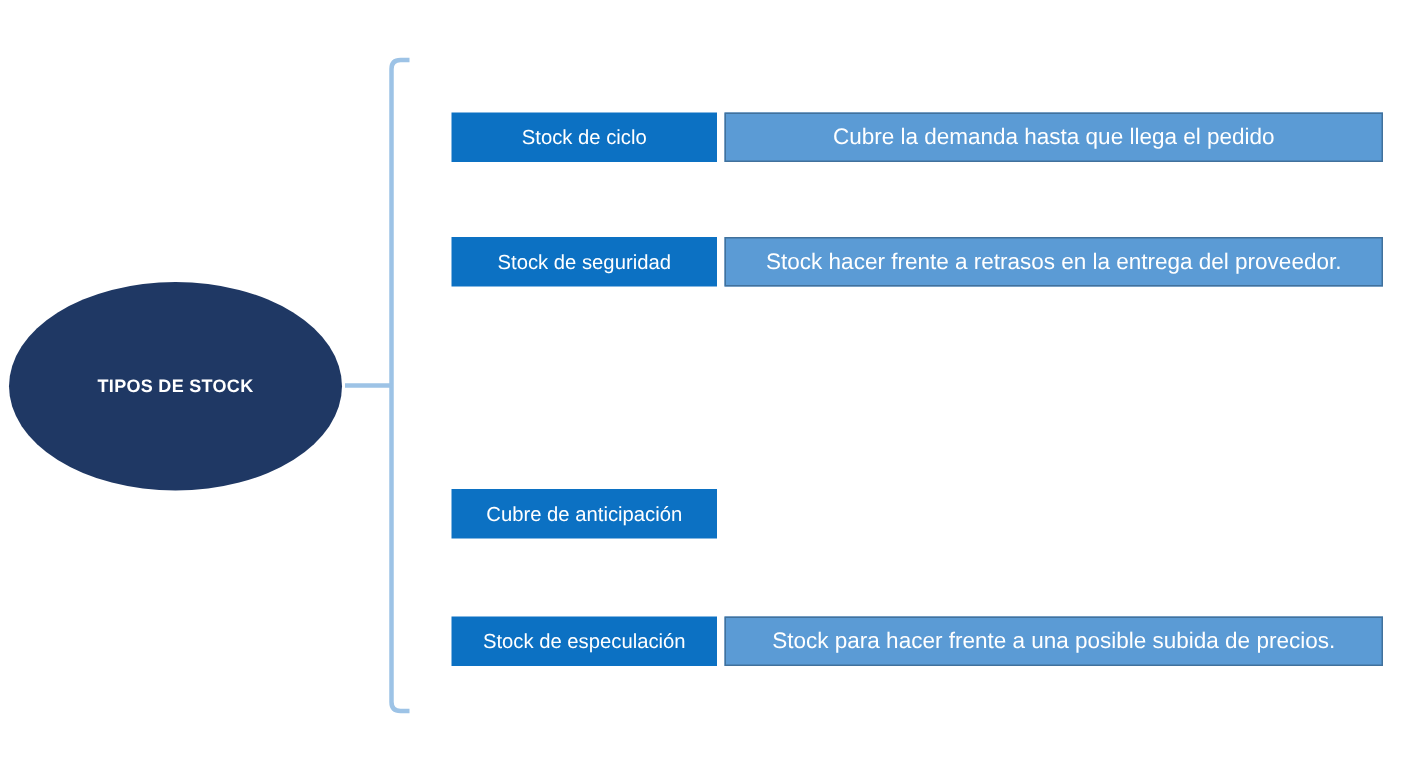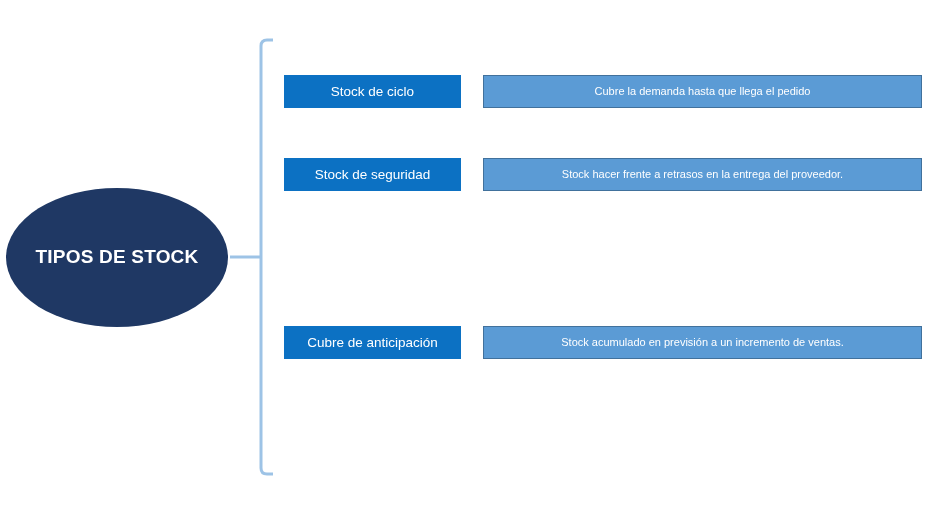--- a/index.html
+++ b/index.html
@@ -26,21 +26,21 @@
     width: 222px;
     height: 139px;
     border-radius: 50%;
     background: #1F3864;
     display: flex;
     align-items: center;
     justify-content: center;
   }
   .root-ellipse-label {
     color: #ffffff;
-    font-size: 19px;
+    font-size: 12px;
     font-weight: bold;
     letter-spacing: 0.2px;
     text-align: center;
     line-height: 1.2;
   }
 
   
   .bracket-svg {
     position: absolute;
     left: 225px;
@@ -58,21 +58,21 @@
     width: 640px;
   }
   .row-r1 { top: 75px; }
   .row-r2 { top: 158px; }
   .row-r3 { top: 241px; }
   .row-r4 { top: 326px; }
   .row-r5 { top: 411px; }
 
   .title-box {
     position: absolute;
-    left: 1px;
+    left: 18px;
     top: 0;
     width: 177px;
     height: 33px;
     background: #0C71C3;
     display: flex;
     align-items: center;
     justify-content: center;
     box-sizing: border-box;
   }
   .title-box-label {
@@ -91,21 +91,21 @@
     height: 33px;
     background: #5B9BD5;
     border: 1px solid #41719C;
     display: flex;
     align-items: center;
     justify-content: center;
     box-sizing: border-box;
   }
   .desc-box-label {
     color: #ffffff;
-    font-size: 11px;
+    font-size: 15px;
     line-height: 1;
     text-align: right;
     white-space: nowrap;
   }
 </style>
 </head>
 <body>
 
 <div id="diagram">
 
@@ -134,19 +134,24 @@
     <div class="desc-box">
       <span class="desc-box-label">Stock hacer frente a retrasos en la entrega del proveedor.</span>
     </div>
   </div>
 
 
   <div class="row row-r4">
     <div class="title-box">
       <span class="title-box-label">Cubre de anticipación</span>
     </div>
+  </div>
+
+  <div class="row row-r5">
+    <div class="title-box">
+      <span class="title-box-label">Stock de especulación</span>
+    </div>
     <div class="desc-box">
-      <span class="desc-box-label">Stock acumulado en previsión a un incremento de ventas.</span>
+      <span class="desc-box-label">Stock para hacer frente a una posible subida de precios.</span>
     </div>
   </div>
-
 
 </div>
 
 </body></html>

